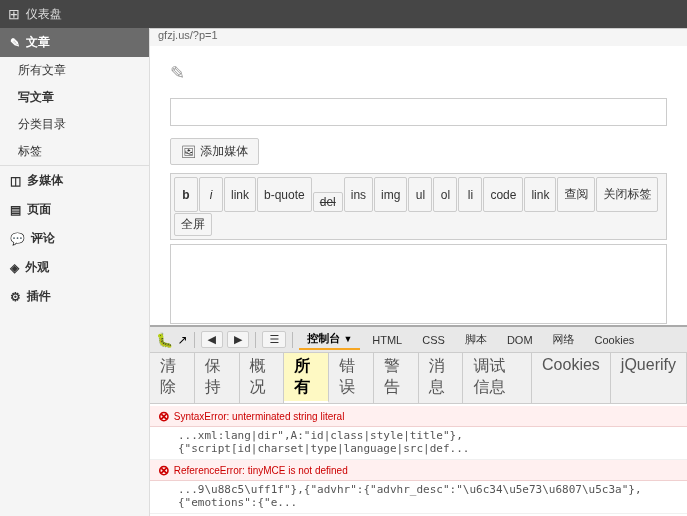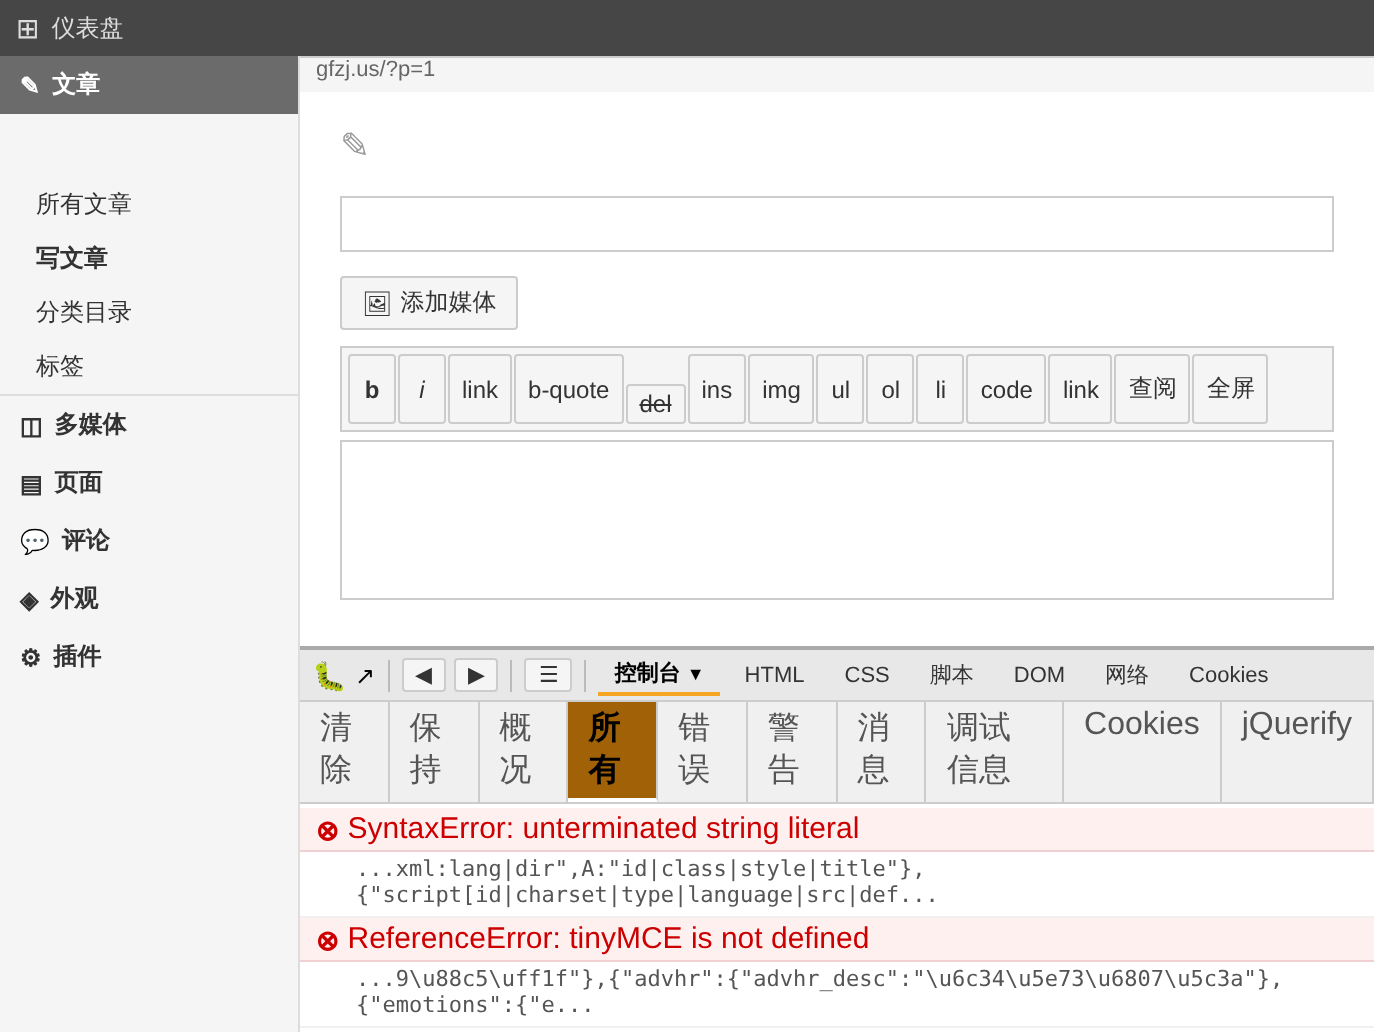--- a/index.html
+++ b/index.html
@@ -7,21 +7,21 @@
 
     
     .top-bar { background: #464646; height: 28px; display: flex; align-items: center; padding: 0 8px; color: #ddd; font-size: 12px; }
     .top-bar-icon { margin-right: 6px; font-size: 14px; }
 
     
     .main-layout { display: flex; flex: 1; overflow: hidden; }
 
     
     .sidebar { width: 150px; background: #f5f5f5; border-right: 1px solid #ddd; flex-shrink: 0; overflow-y: auto; }
-    .sidebar-section { border-bottom: 1px solid #ddd; margin-top: 32px; }
+    .sidebar-section { border-bottom: 1px solid #ddd; }
     .sidebar-sub-item { padding: 5px 12px 5px 18px; cursor: pointer; color: #333; font-size: 12px; }
     .sidebar-sub-item.bold { font-weight: bold; }
     .sidebar-heading { padding: 6px 10px; font-size: 12px; font-weight: bold; display: flex; align-items: center; gap: 6px; cursor: pointer; color: #333; }
     .sidebar-heading.active { background: #6b6b6b; color: white; }
 
     
     .content { flex: 1; overflow-y: auto; background: #fff; }
     .content-inner { padding: 16px 20px; }
     .page-title { font-size: 22px; font-weight: normal; color: #333; margin-bottom: 14px; display: flex; align-items: center; gap: 8px; }
     .title-icon { color: #999; font-size: 18px; }
@@ -41,26 +41,26 @@
 
     
     .dev-tools { border-top: 2px solid #aaa; background: #f0f0f0; flex-shrink: 0; }
     .dev-tools-toolbar { background: #e8e8e8; border-bottom: 1px solid #ccc; display: flex; align-items: center; padding: 2px 6px; gap: 4px; height: 26px; }
     .dev-btn { background: #f5f5f5; border: 1px solid #ccc; padding: 1px 6px; cursor: pointer; font-size: 11px; border-radius: 2px; color: #333; }
     .dev-tab { padding: 2px 8px; cursor: pointer; font-size: 11px; color: #333; }
     .dev-tab.active { border-bottom: 2px solid #f6a623; color: #000; font-weight: bold; }
     .dev-separator { width: 1px; height: 16px; background: #bbb; margin: 0 2px; }
     .dev-subtabs { display: flex; gap: 0; border-bottom: 1px solid #ccc; background: #f0f0f0; }
     .dev-subtab { padding: 3px 10px; cursor: pointer; font-size: 16px; color: #555; border-right: 1px solid #ccc; }
-    .dev-subtab.active { background: #a16207; color: #000; font-weight: bold; border-bottom: 2px solid #fff; }
+    .dev-subtab.active { background: #fef9c3; color: #000; font-weight: bold; border-bottom: 2px solid #fff; }
 
     .dev-console-area { background: #fff; overflow-y: auto; padding: 2px 0; max-height: 120px; }
     .console-error-title { display: flex; align-items: center; gap: 4px; padding: 2px 8px; background: #fff0f0; border-bottom: 1px solid #f0d0d0; }
     .error-icon { color: #cc0000; font-size: 14px; font-weight: bold; }
-    .error-text { color: #cc0000; font-size: 15px; }
+    .error-text { color: #cc0000; font-size: 10px; }
     .error-detail { color: #555; font-size: 11px; padding: 2px 8px 4px 28px; font-family: monospace; background: #fff; border-bottom: 1px solid #f0f0f0; }
     .status-bar { height: 18px; background: #f5f5f5; border-top: 1px solid #ccc; display: flex; align-items: flex-start; padding: 0 8px; font-size: 11px; color: #666; }
     .dropdown-arrow { font-size: 9px; }
   </style>
 </head>
 <body>
 
 <div class="top-bar">
   <span class="top-bar-icon">⊞</span>
   <span>仪表盘</span>
@@ -132,20 +132,21 @@
           <button class="toolbar-btn">b-quote</button>
           <button class="toolbar-btn strike">del</button>
           <button class="toolbar-btn">ins</button>
           <button class="toolbar-btn">img</button>
           <button class="toolbar-btn">ul</button>
           <button class="toolbar-btn">ol</button>
           <button class="toolbar-btn">li</button>
           <button class="toolbar-btn">code</button>
           <button class="toolbar-btn">link</button>
           <button class="toolbar-btn">查阅</button>
+          <button class="toolbar-btn">关闭标签</button>
           <button class="toolbar-btn">全屏</button>
         </div>
 
         <div class="editor-body"></div>
       </div>
     </div>
 
     <div class="dev-tools">
 
       <div class="dev-tools-toolbar">

